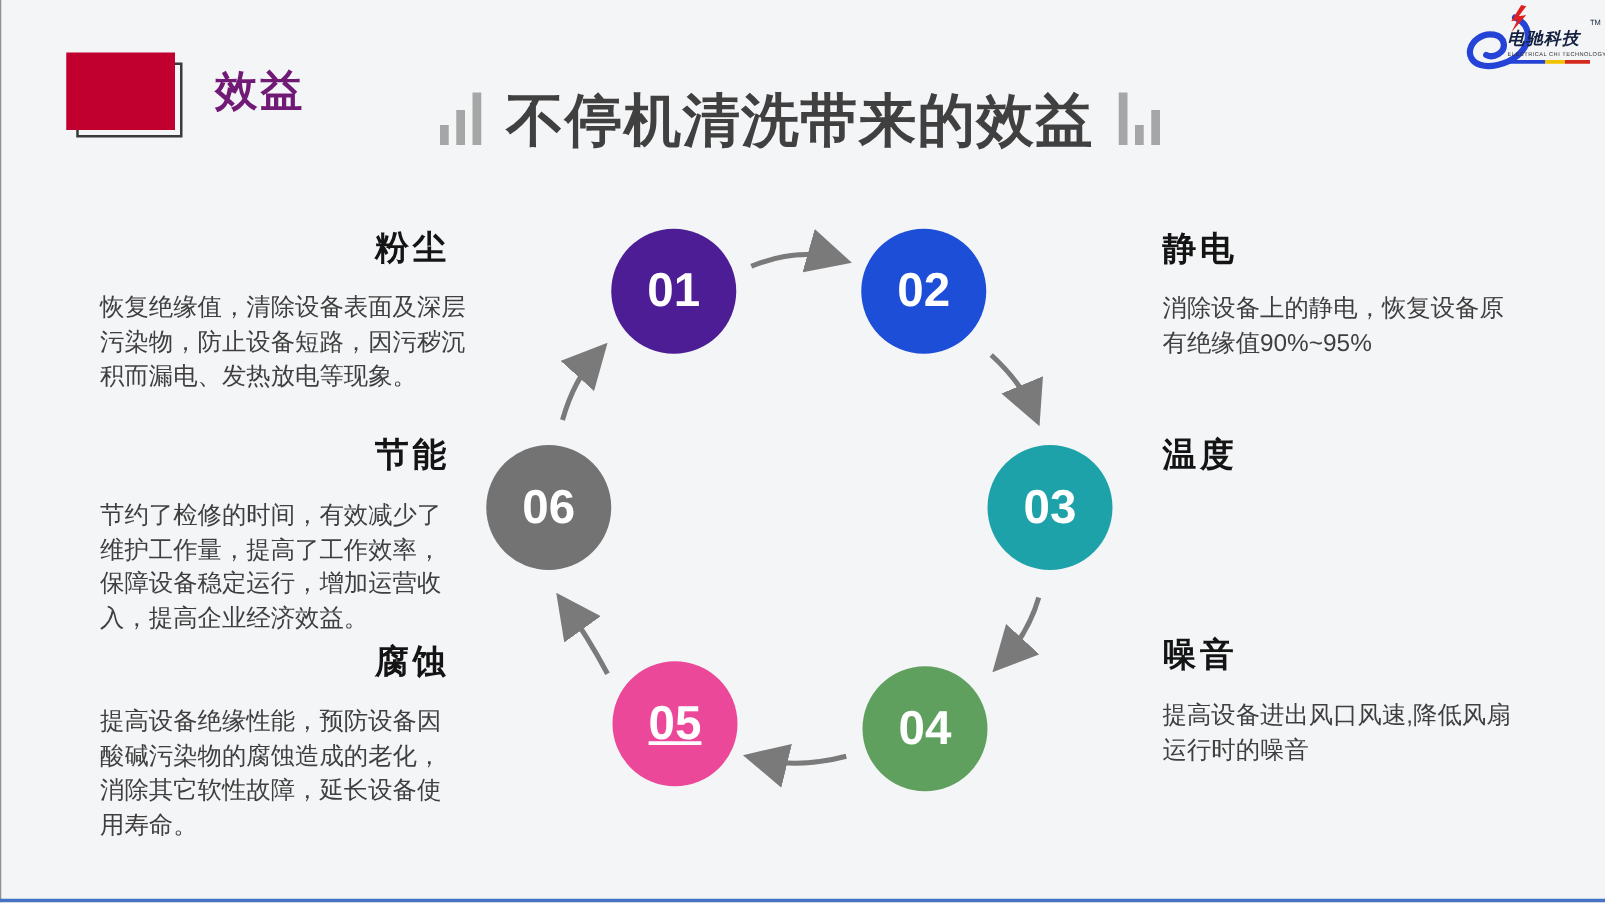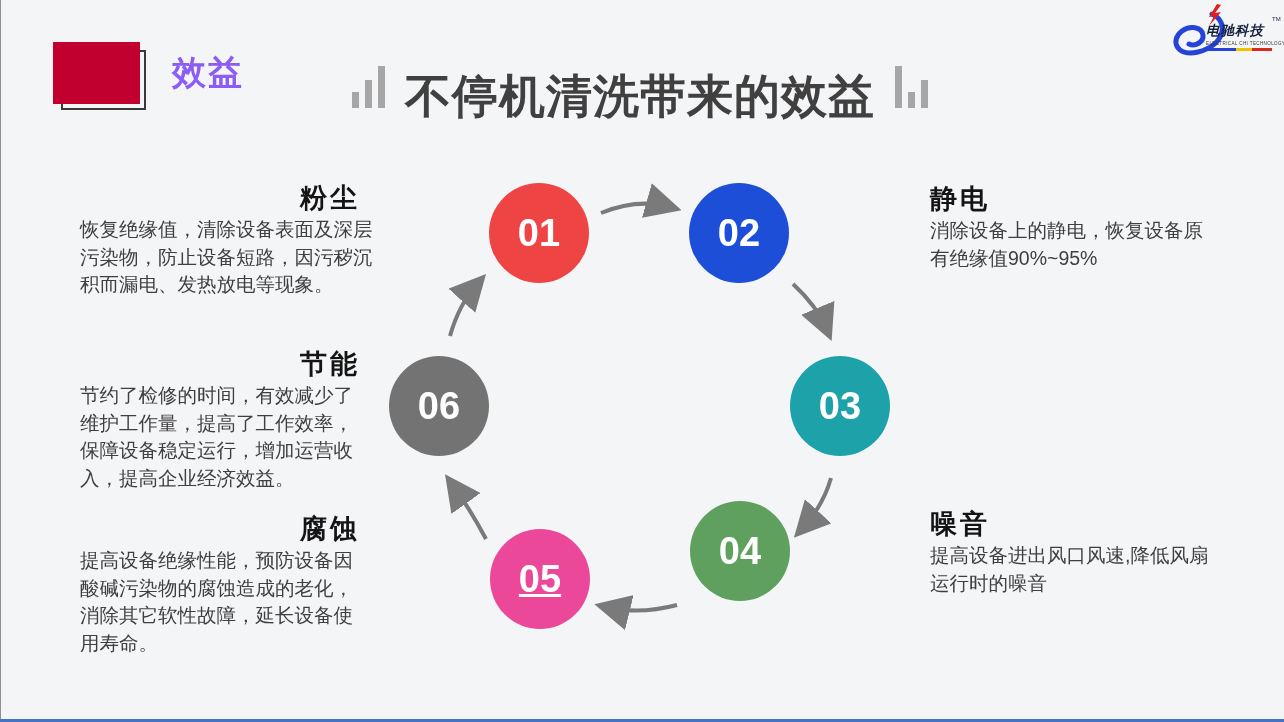--- a/index.html
+++ b/index.html
@@ -11,71 +11,71 @@
   .left-edge { position:absolute; left:0; top:0; width:1px; height:722px; background:#8A8F98; }
   .bottom-line { position:absolute; left:0; bottom:0; width:1284px; height:3px; }
 
   
   .accent-outline { position:absolute; left:61px; top:50px; width:85px; height:60px; border:2px solid #3A3A3A; box-sizing:border-box; }
   .accent-square  { position:absolute; left:53px; top:42px; width:87px; height:62px; }
   .section-label  { position:absolute; left:172px; top:50px; font-size:34px; font-weight:bold; letter-spacing:2px; }
 
   
   .title-row { position:absolute; left:330px; top:66px; width:620px; height:62px;
-               display:flex; justify-content:center; gap:20px; }
+               display:flex; align-items:center; justify-content:center; gap:20px; }
   .bars { display:flex; align-items:flex-end; gap:6px; height:46px; padding-bottom:4px; box-sizing:border-box; }
   .bar  { width:7px; background:#A6A6A6; }
   .main-title { font-size:46px; font-weight:bold; color:#404040; letter-spacing:1px; white-space:nowrap; }
 
   
   .logo { position:absolute; left:1168px; top:2px; width:112px; height:58px; }
   .logo svg { position:absolute; left:0; top:0; }
   .logo-text { position:absolute; left:38px; top:20px; width:70px; }
   .brand { font-size:13.5px; font-weight:bold; color:#14203F; letter-spacing:1px; white-space:nowrap; font-style:italic; }
   .tm { position:absolute; left:104px; top:14px; font-size:6px; color:#14203F; }
   .tagline { font-size:4.5px; color:#333; letter-spacing:0.4px; white-space:nowrap; margin-top:1px; }
   .logo-bar { margin-top:2px; width:66px; height:2.5px;
               background:linear-gradient(90deg,#2543D6 0 45%,#F2C200 45% 70%,#D42B1E 70% 100%); }
 
   
   .benefit { position:absolute; }
   .b-title { font-size:27px; font-weight:bold; color:#141414; letter-spacing:3px; }
-  .b-desc  { font-size:19.5px; color:#3F3F3F; line-height:27.5px; margin-top:0; white-space:pre-line; }
+  .b-desc  { font-size:19.5px; color:#3F3F3F; line-height:27.5px; margin-top:17px; white-space:pre-line; }
   .left-block  { left:80px;  width:302px; }
   .left-block .b-title { text-align:right; padding-right:22px; }
   .right-block { left:930px; width:300px; }
   .pos-dust      { top:180px; }
   .pos-energy    { top:346px; }
   .pos-corrosion { top:511px; }
   .pos-static    { top:181px; }
   .pos-temp      { top:346px; }
   .pos-noise     { top:506px; }
 
   
   .circle { position:absolute; width:100px; height:100px; border-radius:50%;
             display:flex; align-items:center; justify-content:center;
             color:#fff; font-size:38px; font-weight:bold; }
   .c01 { left:489px; top:183px; }
   .c02 { left:689px; top:183px; }
   .c03 { left:790px; top:356px; }
-  .c04 { left:690px; top:501px; }
+  .c04 { left:690px; top:533px; }
   .c05 { left:490px; top:529px; }
   .c06 { left:389px; top:356px; }
 
   .arrows { position:absolute; left:0; top:0; pointer-events:none; }
 </style>
 </head>
 <body>
 
 <div class="slide" style="background: rgb(244, 245, 247);">
   <div class="left-edge"></div>
 
   <div class="accent-outline"></div>
   <div class="accent-square" style="background: rgb(194, 0, 47);"></div>
-  <div class="section-label" style="color: #8b5cf6;">效益</div>
+  <div class="section-label" style="color: #701a75;">效益</div>
 
   <div class="title-row">
     <div class="bars">
       <div class="bar" style="height:16px"></div>
       <div class="bar" style="height:28px"></div>
       <div class="bar" style="height:42px"></div>
     </div>
     <div class="main-title">不停机清洗带来的效益</div>
     <div class="bars">
       <div class="bar" style="height:42px"></div>
@@ -117,20 +117,21 @@
 消除其它软性故障，延长设备使
 用寿命。</div>
   </div>
 
   <div class="benefit right-block pos-static">
     <div class="b-title">静电</div>
     <div class="b-desc">消除设备上的静电，恢复设备原
 有绝缘值90%~95%</div>
   </div>
   <div class="benefit right-block pos-temp">
+    <div class="b-title">温度</div>
   </div>
   <div class="benefit right-block pos-noise">
     <div class="b-title">噪音</div>
     <div class="b-desc">提高设备进出风口风速,降低风扇
 运行时的噪音</div>
   </div>
 
   <svg class="arrows" width="1284" height="722" viewBox="0 0 1284 722">
     <defs>
       <marker id="ah" markerWidth="9" markerHeight="9" refX="6" refY="4.5" orient="auto">
@@ -138,21 +139,21 @@
       </marker>
     </defs>
     <path class="cycle-arrow" d="M601 213 Q638 198 670 207" fill="none" stroke="#7A7A7A" stroke-width="4" marker-end="url(#ah)"></path>
     <path class="cycle-arrow" d="M793 284 Q817 306 827 330" fill="none" stroke="#7A7A7A" stroke-width="4" marker-end="url(#ah)"></path>
     <path class="cycle-arrow" d="M831 478 Q823 506 802 529" fill="none" stroke="#7A7A7A" stroke-width="4" marker-end="url(#ah)"></path>
     <path class="cycle-arrow" d="M677 605 Q639 615 606 607" fill="none" stroke="#7A7A7A" stroke-width="4" marker-end="url(#ah)"></path>
     <path class="cycle-arrow" d="M486 539 Q470 509 452 484" fill="none" stroke="#7A7A7A" stroke-width="4" marker-end="url(#ah)"></path>
     <path class="cycle-arrow" d="M450 336 Q459 304 478 283" fill="none" stroke="#7A7A7A" stroke-width="4" marker-end="url(#ah)"></path>
   </svg>
 
-  <div class="circle c01" style="background: #ef4444;">01</div>
+  <div class="circle c01" style="background: #4c1d95;">01</div>
   <div class="circle c02" style="background: #1d4ed8;">02</div>
   <div class="circle c03" style="background: rgb(30, 162, 170);">03</div>
   <div class="circle c04" style="background: rgb(95, 160, 94);">04</div>
   <div class="circle c05" style="background: #ec4899; text-decoration: underline;">05</div>
   <div class="circle c06" style="background: #737373;">06</div>
 
   <div class="bottom-line" style="background: rgb(68, 114, 196);"></div>
 </div>
 
 </body></html>

